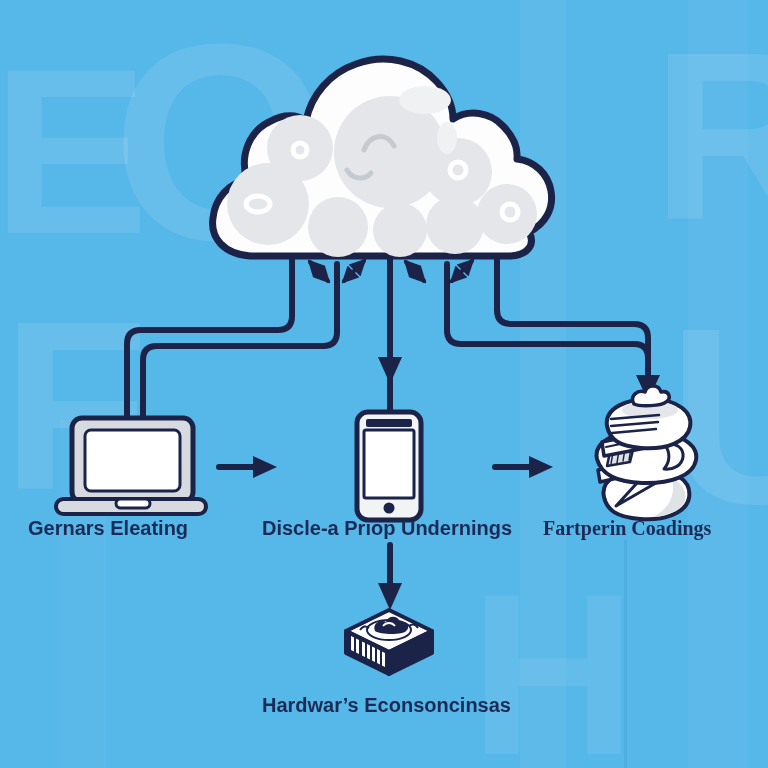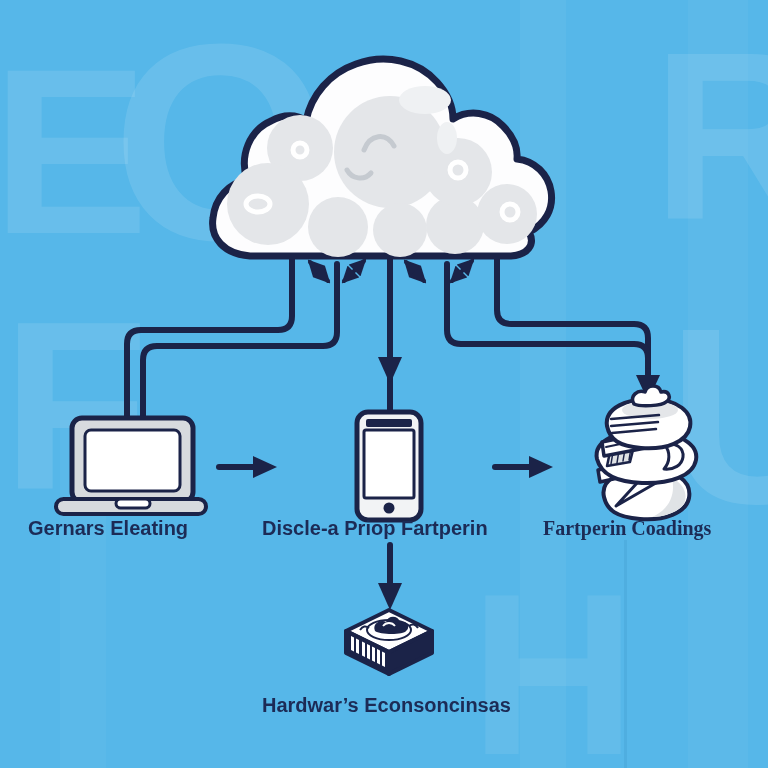--- a/index.html
+++ b/index.html
@@ -176,16 +176,16 @@
       <g>
         <ellipse cx="389" cy="630" rx="22" ry="10" fill="none" stroke="#1b2348" stroke-width="2"></ellipse>
         <path d="M 375 631 C 372 624 380 619 386 622 C 388 615 398 615 400 622 C 407 620 411 627 406 631 C 404 635 380 635 375 631 Z" fill="#1b2348"></path>
         <path d="M 383 626 C 386 622 392 622 395 626" fill="none" stroke="#ffffff" stroke-width="1.8"></path>
         <path d="M 360 630 q 4 -6 9 -2 M 418 628 q -4 -6 -9 -2" fill="none" stroke="#1b2348" stroke-width="2"></path>
       </g>
     </g>
   </svg>
 
   <div class="node-label lbl-laptop">Gernars Eleating</div>
-  <div class="node-label lbl-phone">Discle-a Priop Fartperin</div>
+  <div class="node-label lbl-phone">Discle-a Priop Undernings</div>
   <div class="node-label lbl-stack">Fartperin Coadings</div>
   <div class="node-label lbl-chip">Hardwar’s Econsoncinsas</div>
 </div>
 
 </body></html>

